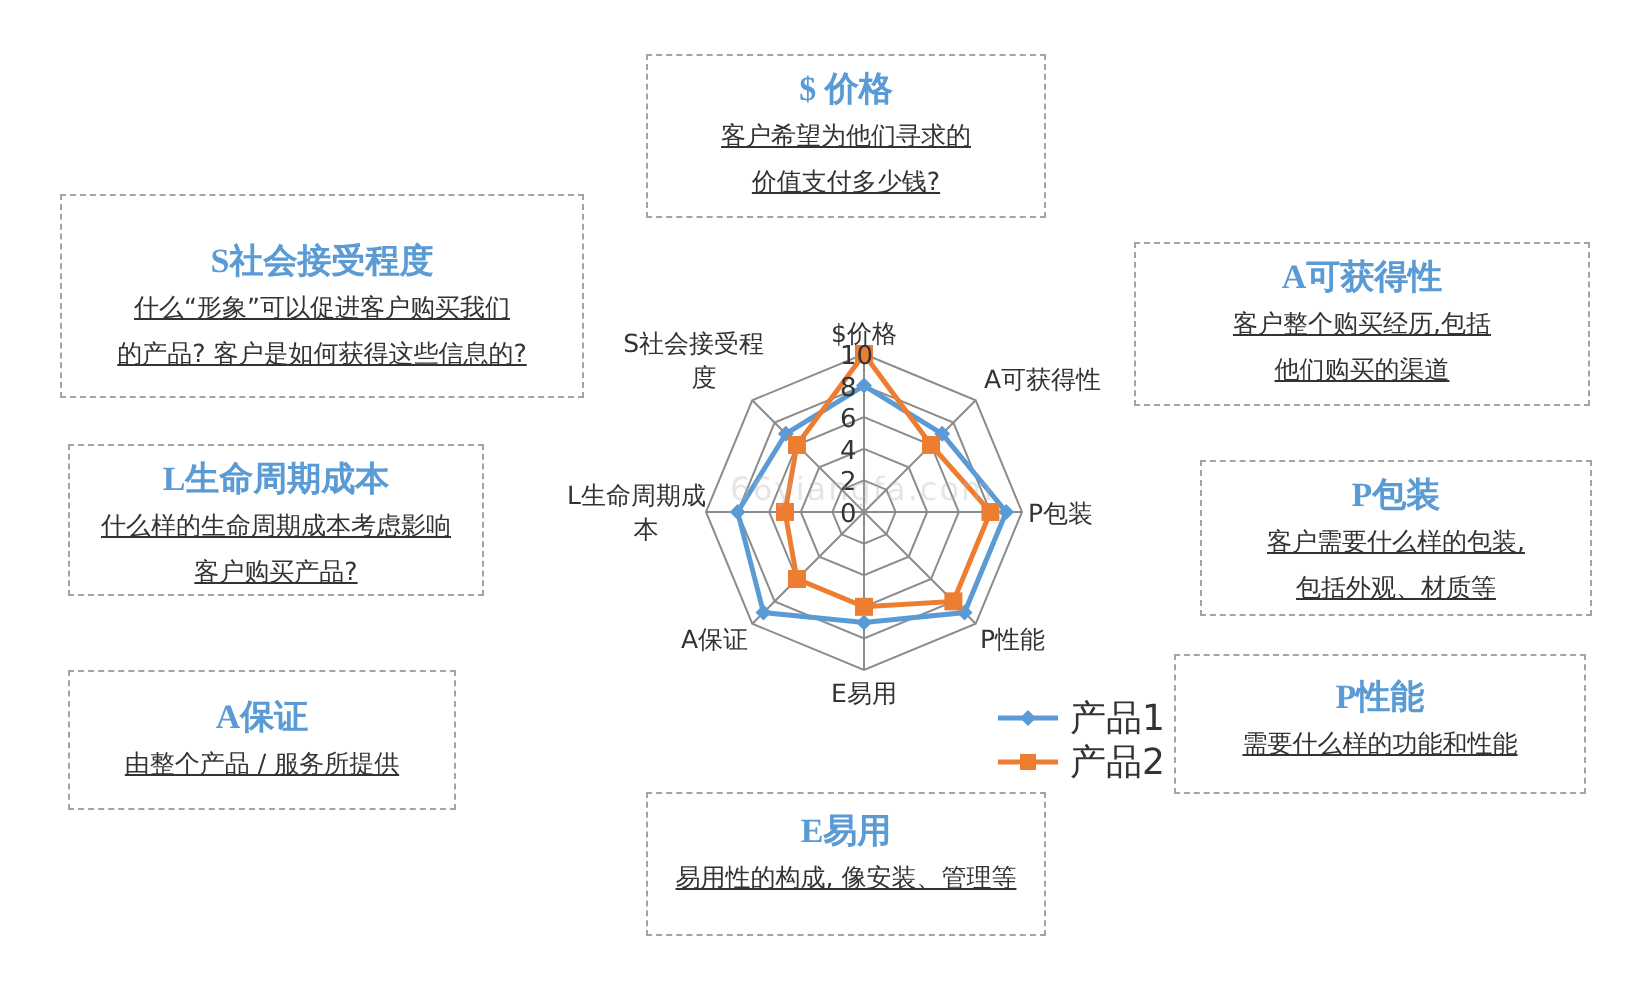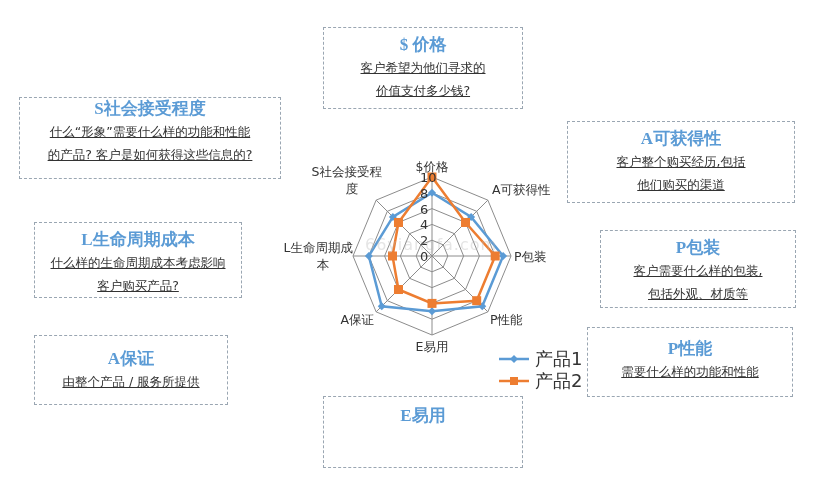--- a/index.html
+++ b/index.html
@@ -3,21 +3,21 @@
   <meta charset="utf-8">
   <style>
     html, body { margin: 0; padding: 0; background: #ffffff; }
     body { width: 817px; height: 494px; position: relative; overflow: hidden;
            font-family: "DejaVu Sans", "Liberation Sans", sans-serif; color: #333; }
     .box { position: absolute; box-sizing: border-box;
            border: 1.5px dashed #9aa6b2; background: #ffffff; text-align: center; }
     .box .title { color: #5b9bd5; font-weight: bold; font-size: 17px; line-height: 22px; font-family: Liberation Serif, serif; }
     .box .desc { color: #333; font-size: 12.5px; line-height: 23px; text-decoration: underline; }
     #box-price { left: 323px; top: 27px; width: 200px; height: 82px; padding-top: 6px; }
-    #box-social { left: 19px; top: 97px; width: 262px; height: 82px; padding-top: 0; }
+    #box-social { left: 30px; top: 97px; width: 262px; height: 102px; padding-top: 22px; }
     #box-lifecycle { left: 34px; top: 222px; width: 208px; height: 76px; padding-top: 6px; }
     #box-assure { left: 34px; top: 335px; width: 194px; height: 70px; padding-top: 12px; }
     #box-avail { left: 567px; top: 121px; width: 228px; height: 82px; padding-top: 6px; }
     #box-pack { left: 600px; top: 230px; width: 196px; height: 78px; padding-top: 6px; }
     #box-perf { left: 587px; top: 327px; width: 206px; height: 70px; padding-top: 10px; }
     #box-ease { left: 323px; top: 396px; width: 200px; height: 72px; padding-top: 8px; }
     #radar { position: absolute; left: 270px; top: 150px; width: 290px; height: 250px; }
     .axis-label { font-size: 12.5px; fill: #333; }
     .tick-label { font-size: 13px; fill: #333; }
     .legend { position: absolute; left: 497px; top: 348px; font-size: 18px; }
@@ -30,21 +30,21 @@
 <body>
 
 <div class="box" id="box-price">
   <div class="title">$ 价格</div>
   <div class="desc">客户希望为他们寻求的</div>
   <div class="desc">价值支付多少钱?</div>
 </div>
 
 <div class="box" id="box-social">
   <div class="title">S社会接受程度</div>
-  <div class="desc">什么“形象”需要什么样的功能和性能</div>
+  <div class="desc">什么“形象”可以促进客户购买我们</div>
   <div class="desc">的产品? 客户是如何获得这些信息的?</div>
 </div>
 
 <div class="box" id="box-lifecycle">
   <div class="title">L生命周期成本</div>
   <div class="desc">什么样的生命周期成本考虑影响</div>
   <div class="desc">客户购买产品?</div>
 </div>
 
 <div class="box" id="box-assure">
@@ -64,20 +64,21 @@
   <div class="desc">包括外观、材质等</div>
 </div>
 
 <div class="box" id="box-perf">
   <div class="title">P性能</div>
   <div class="desc">需要什么样的功能和性能</div>
 </div>
 
 <div class="box" id="box-ease">
   <div class="title">E易用</div>
+  <div class="desc">易用性的构成, 像安装、管理等</div>
 </div>
 
 <svg id="radar" viewBox="0 0 290 250" xmlns="http://www.w3.org/2000/svg">
   <g id="radar-grid">
       <polygon points="162,90.2 173.17228714274745,94.82771285725255 177.8,106 173.17228714274745,117.17228714274745 162,121.8 150.82771285725255,117.17228714274745 146.2,106 150.82771285725255,94.82771285725255" fill="none" stroke="#8c8c8c" stroke-width="1"></polygon>
       <polygon points="162,74.4 184.3445742854949,83.6554257145051 193.6,106 184.3445742854949,128.3445742854949 162,137.6 139.6554257145051,128.3445742854949 130.4,106 139.6554257145051,83.6554257145051" fill="none" stroke="#8c8c8c" stroke-width="1"></polygon>
       <polygon points="162,58.6 195.51686142824235,72.48313857175765 209.4,106 195.51686142824235,139.51686142824235 162,153.4 128.48313857175765,139.51686142824235 114.6,106 128.48313857175765,72.48313857175765" fill="none" stroke="#8c8c8c" stroke-width="1"></polygon>
       <polygon points="162,42.8 206.6891485709898,61.3108514290102 225.2,106 206.6891485709898,150.6891485709898 162,169.2 117.3108514290102,150.6891485709898 98.8,106.00000000000001 117.31085142901019,61.3108514290102" fill="none" stroke="#8c8c8c" stroke-width="1"></polygon>
       <polygon points="162,27 217.86143571373725,50.13856428626275 241,106 217.86143571373725,161.86143571373725 162,185 106.13856428626275,161.86143571373725 83,106.00000000000001 106.13856428626273,50.13856428626275" fill="none" stroke="#8c8c8c" stroke-width="1"></polygon>
       <line x1="162" y1="106" x2="162" y2="27" stroke="#8c8c8c" stroke-width="1"></line>

